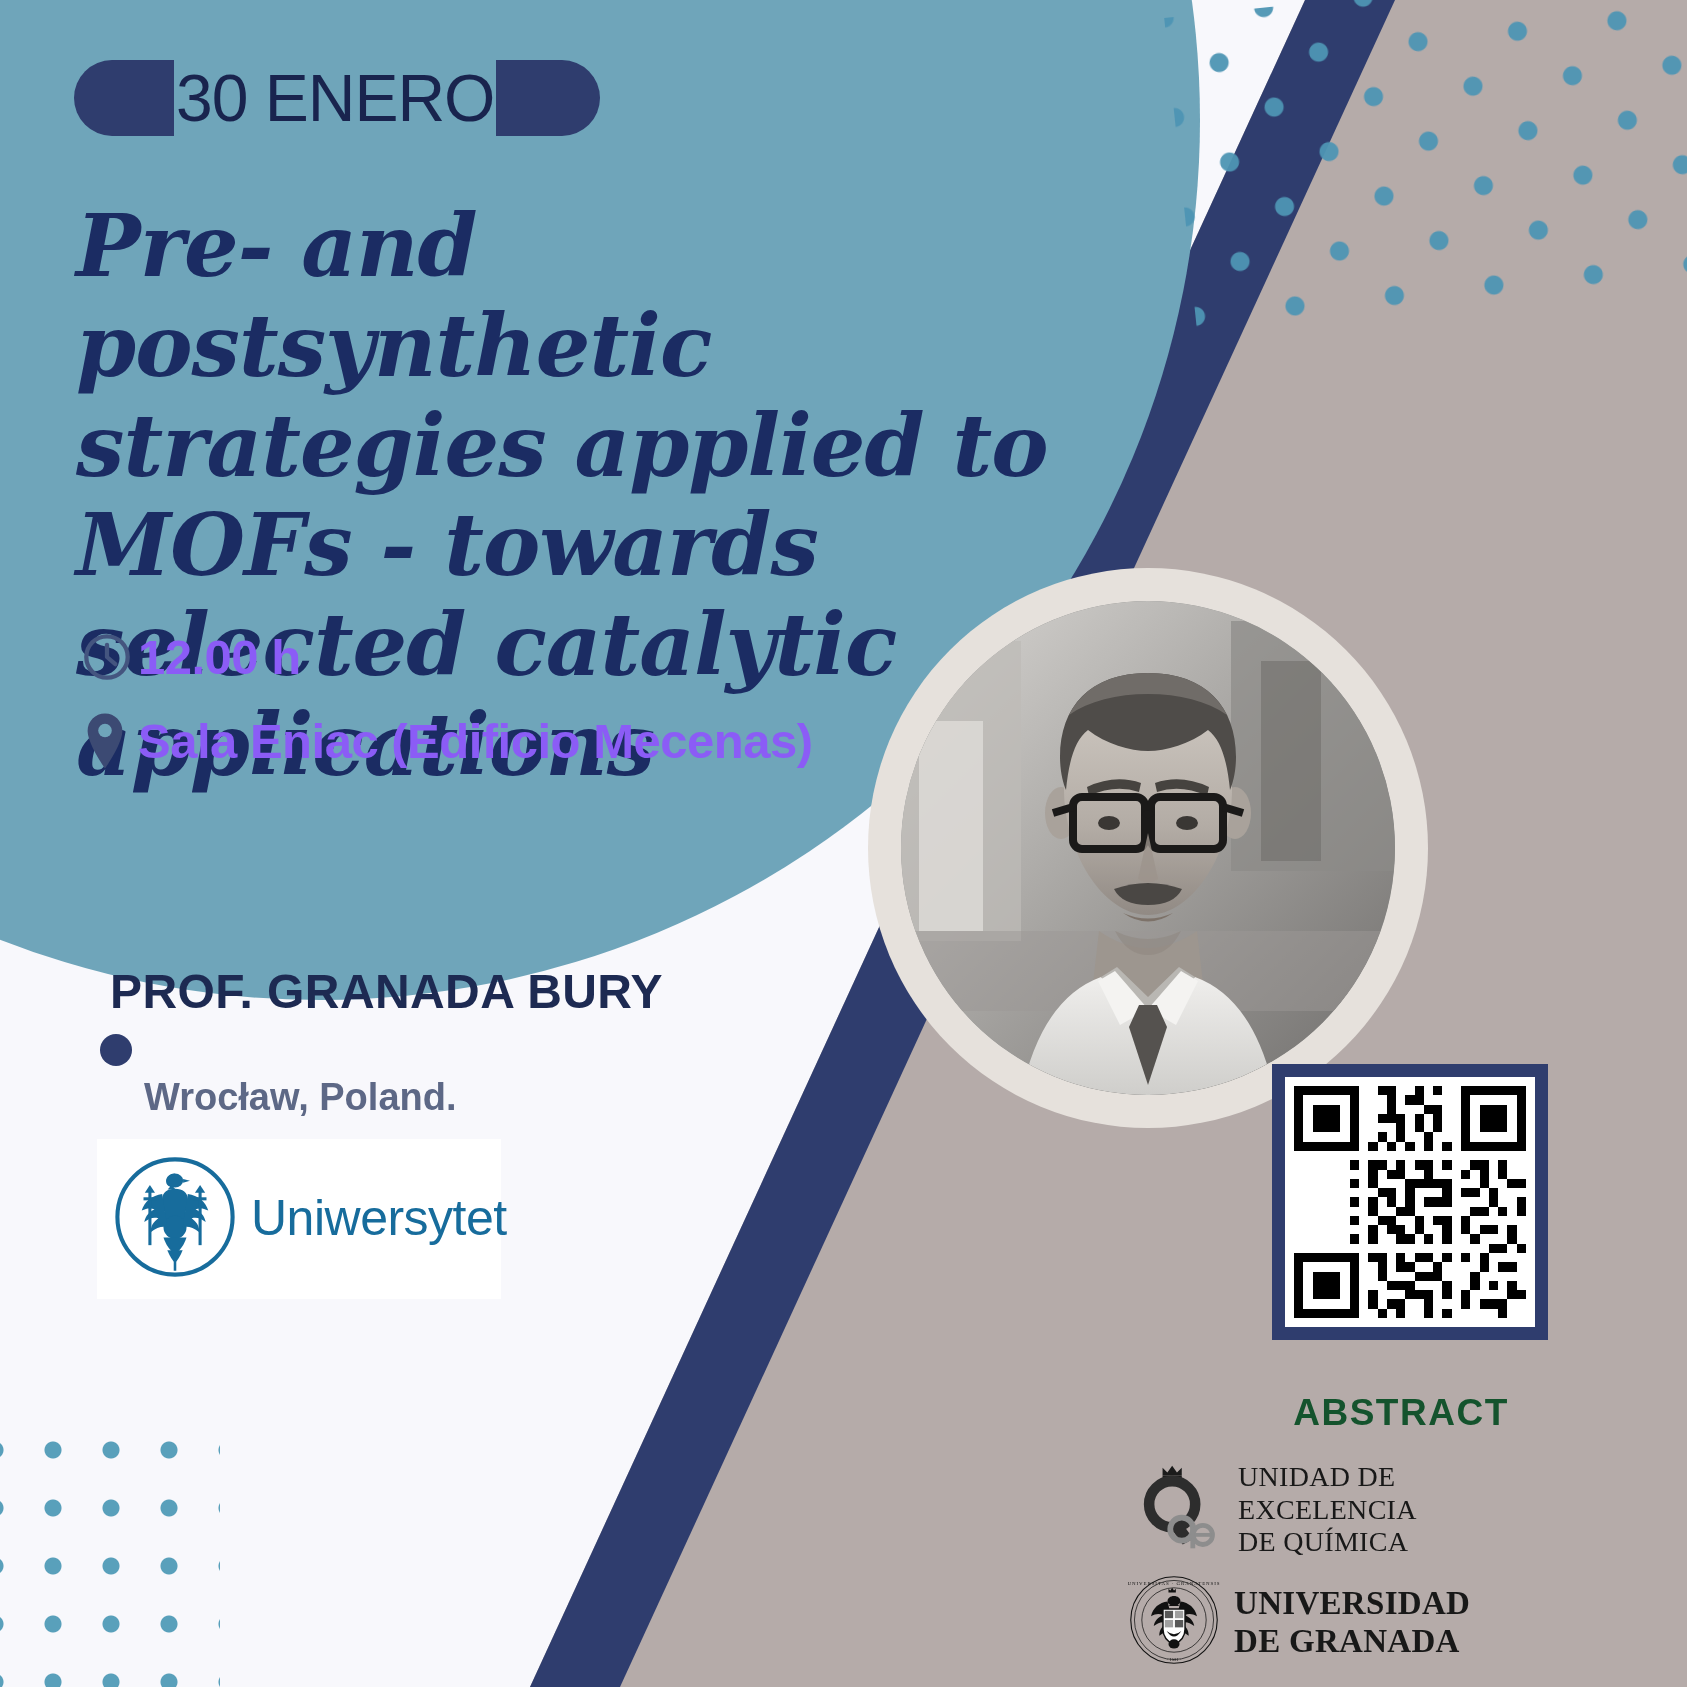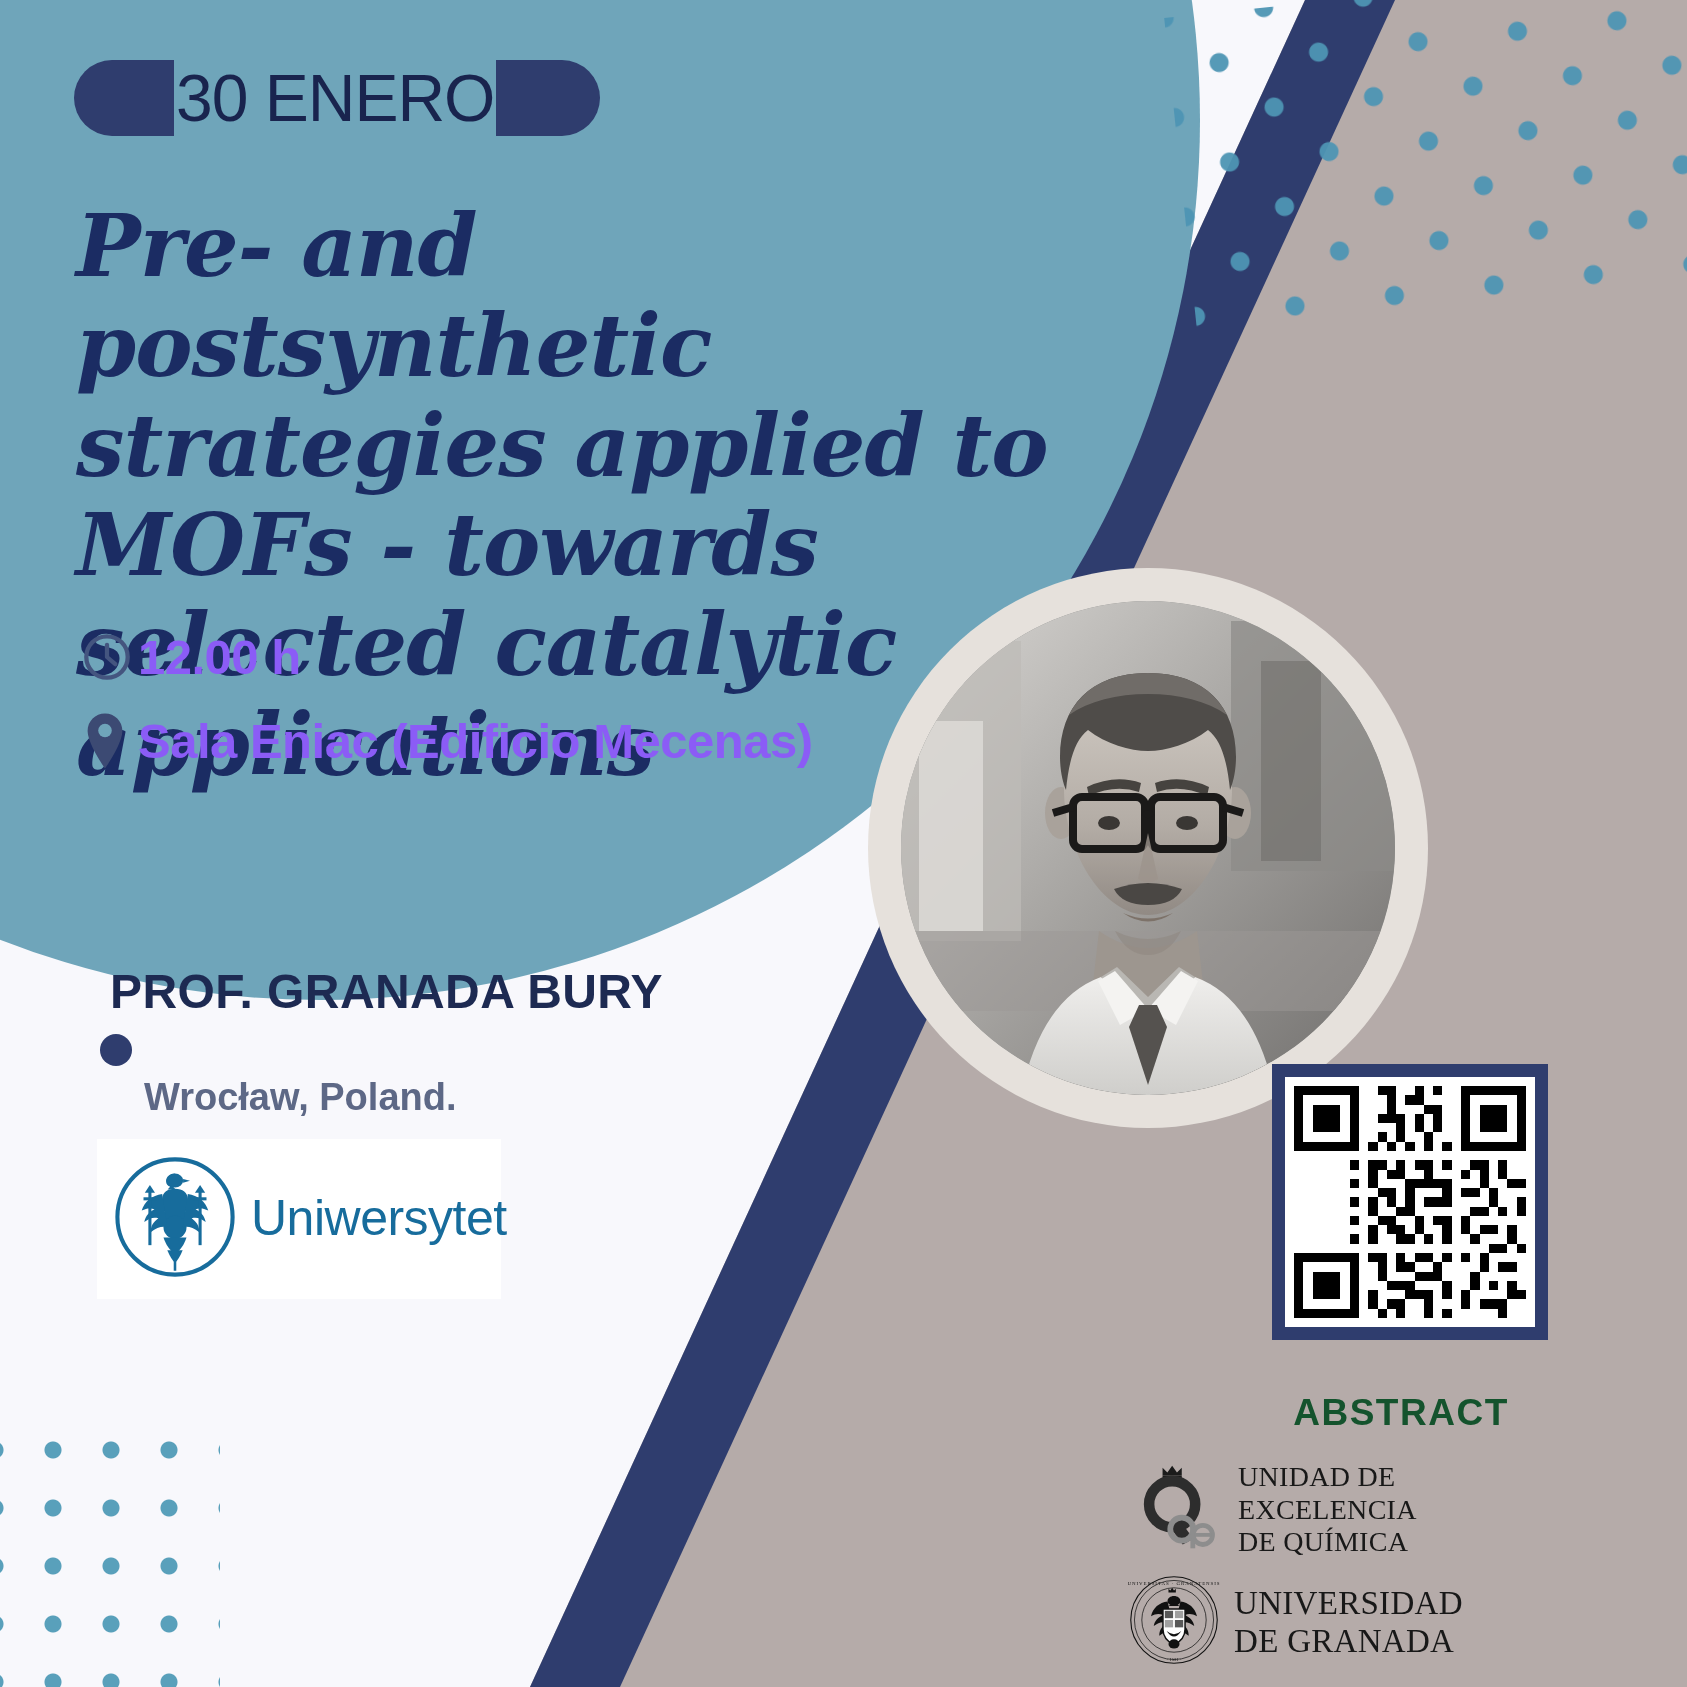--- a/index.html
+++ b/index.html
@@ -161,21 +161,21 @@
 
   
   .ugr-block{position:absolute;left:1128px;top:1460px;width:430px;}
   .logo-row{display:flex;align-items:center;margin-bottom:14px;}
   .logo-mark{flex:0 0 auto;margin-right:14px;}
   .logo-words{
     font-family:"Liberation Serif", serif;
     color:#181818;line-height:1.16;
   }
   .uex-words{font-size:28px;letter-spacing:.3px;}
-  .ugr-words{font-size:33px;letter-spacing:.3px;}
+  .ugr-words{font-size:33px;letter-spacing:.3px;font-weight:bold;}
 </style>
 </head>
 <body>
 
 <div id="poster">
 
   <div class="bg-layer">
     <div class="diag-gray"></div>
     <div class="diag-navy"></div>
     <div class="teal-blob"></div>

